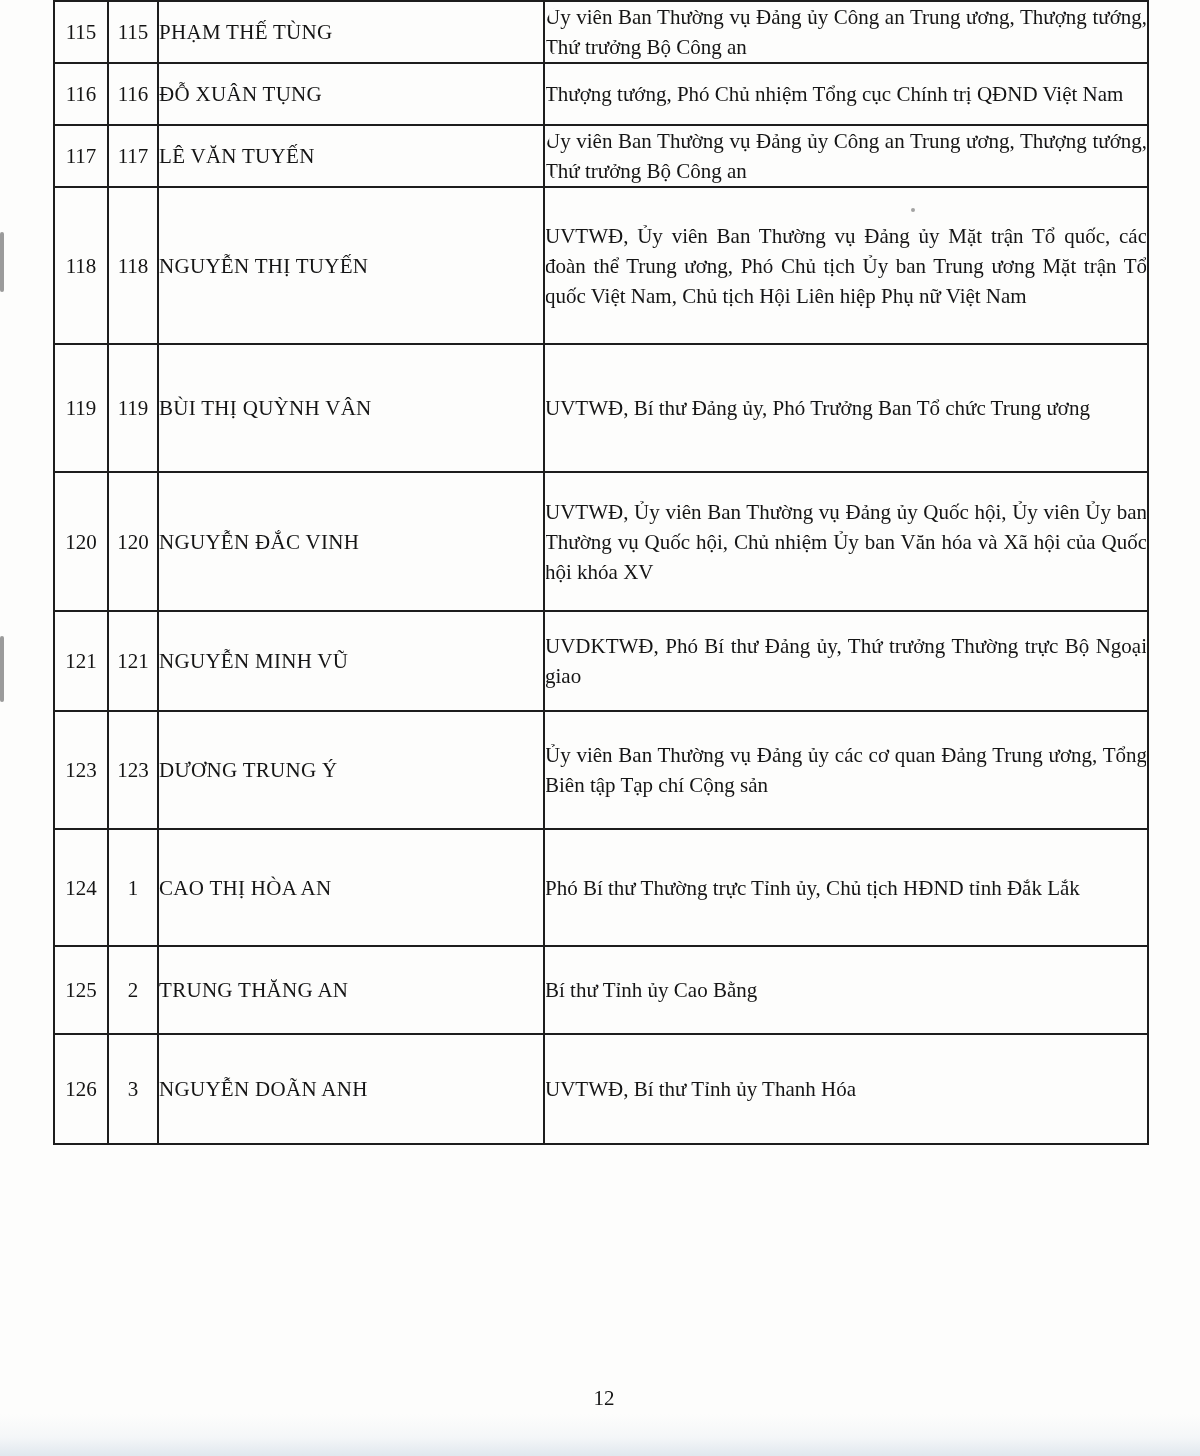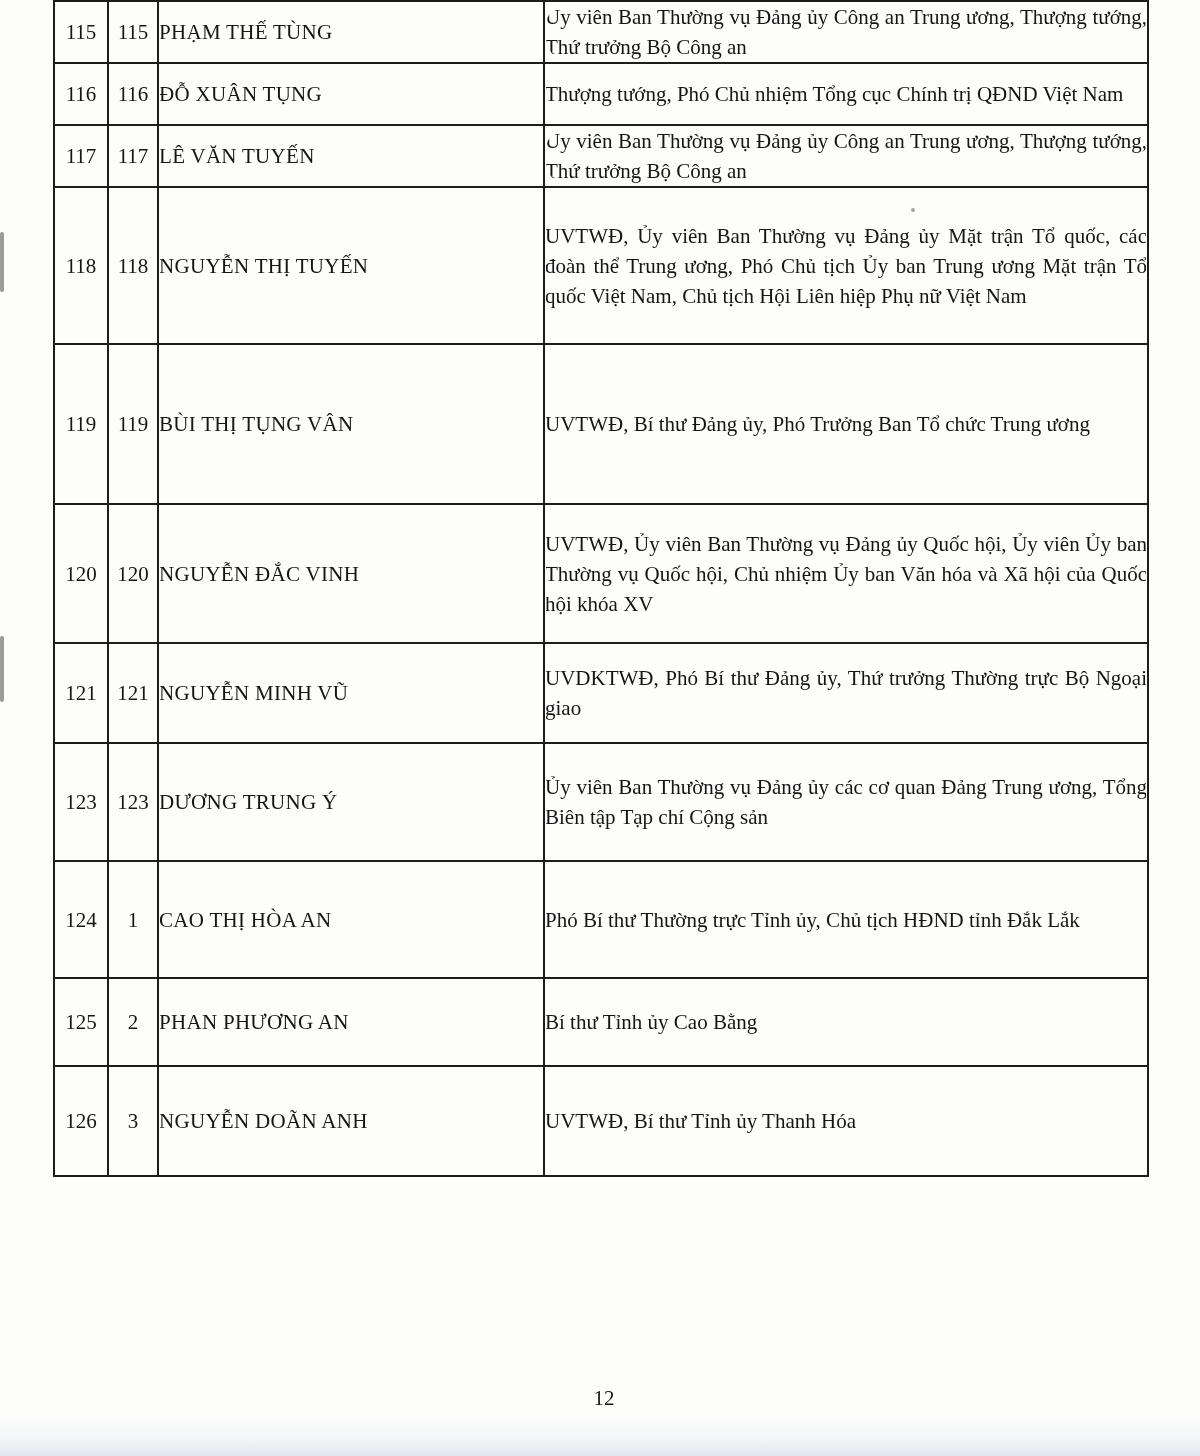--- a/index.html
+++ b/index.html
@@ -40,21 +40,20 @@
     border-top: none;
   }
   td.c-stt, td.c-idx {
     text-align: center;
   }
   td.c-name {
     padding-left: 5px;
     padding-right: 4px;
     font-size: 22px;
     letter-spacing: 0.3px;
-    border-radius: 29px;
   }
   td.c-pos {
     padding-left: 9px;
     padding-right: 6px;
     text-align: justify;
     border-radius: 25px;
   }
   td.c-section {
     padding-left: 5px;
     font-weight: bold;
@@ -131,24 +130,24 @@
         <td class="c-pos">Ủy viên Ban Thường vụ Đảng ủy Công an Trung ương, Thượng tướng, Thứ trưởng Bộ Công an</td>
       </tr>
 
       <tr style="height:157px">
         <td class="c-stt">118</td>
         <td class="c-idx">118</td>
         <td class="c-name">NGUYỄN THỊ TUYẾN</td>
         <td class="c-pos">UVTWĐ, Ủy viên Ban Thường vụ Đảng ủy Mặt trận Tổ quốc, các đoàn thể Trung ương, Phó Chủ tịch Ủy ban Trung ương Mặt trận Tổ quốc Việt Nam, Chủ tịch Hội Liên hiệp Phụ nữ Việt Nam</td>
       </tr>
 
-      <tr style="height:160px">
+      <tr style="height:128px">
         <td class="c-stt">119</td>
         <td class="c-idx">119</td>
-        <td class="c-name">BÙI THỊ TỤNG VÂN</td>
+        <td class="c-name">BÙI THỊ QUỲNH VÂN</td>
         <td class="c-pos">UVTWĐ, Bí thư Đảng ủy, Phó Trưởng Ban Tổ chức Trung ương</td>
       </tr>
 
       <tr style="height:139px">
         <td class="c-stt">120</td>
         <td class="c-idx">120</td>
         <td class="c-name">NGUYỄN ĐẮC VINH</td>
         <td class="c-pos">UVTWĐ, Ủy viên Ban Thường vụ Đảng ủy Quốc hội, Ủy viên Ủy ban Thường vụ Quốc hội, Chủ nhiệm Ủy ban Văn hóa và Xã hội của Quốc hội khóa XV</td>
       </tr>
 
@@ -171,21 +170,21 @@
       <tr style="height:117px">
         <td class="c-stt">124</td>
         <td class="c-idx">1</td>
         <td class="c-name">CAO THỊ HÒA AN</td>
         <td class="c-pos">Phó Bí thư Thường trực Tỉnh ủy, Chủ tịch HĐND tỉnh Đắk Lắk</td>
       </tr>
 
       <tr style="height:88px">
         <td class="c-stt">125</td>
         <td class="c-idx">2</td>
-        <td class="c-name">PHAN PHƯƠNG AN</td>
+        <td class="c-name">TRUNG THĂNG AN</td>
         <td class="c-pos">Bí thư Tỉnh ủy Cao Bằng</td>
       </tr>
 
       <tr style="height:110px">
         <td class="c-stt">126</td>
         <td class="c-idx">3</td>
         <td class="c-name">NGUYỄN DOÃN ANH</td>
         <td class="c-pos">UVTWĐ, Bí thư Tỉnh ủy Thanh Hóa</td>
       </tr>
     </tbody>

